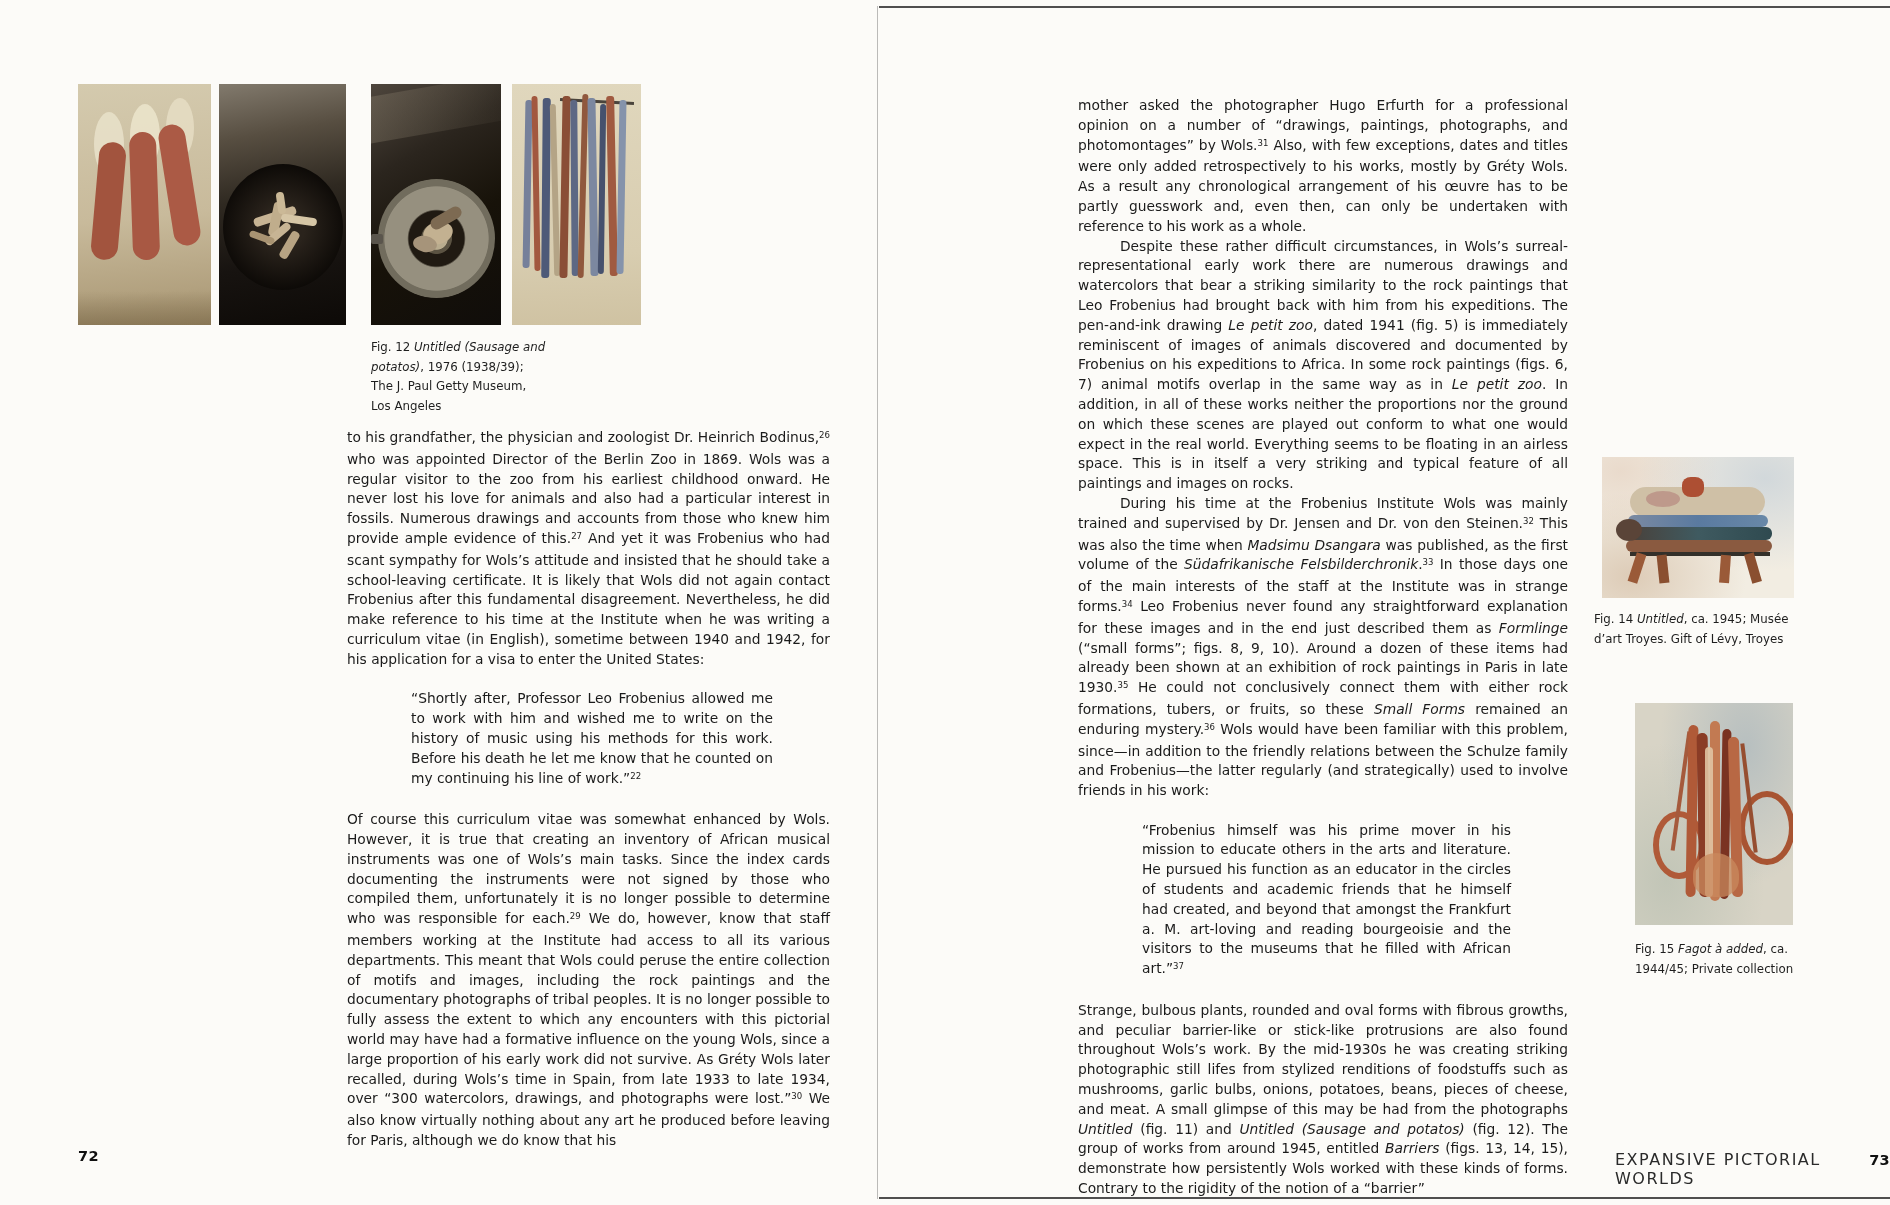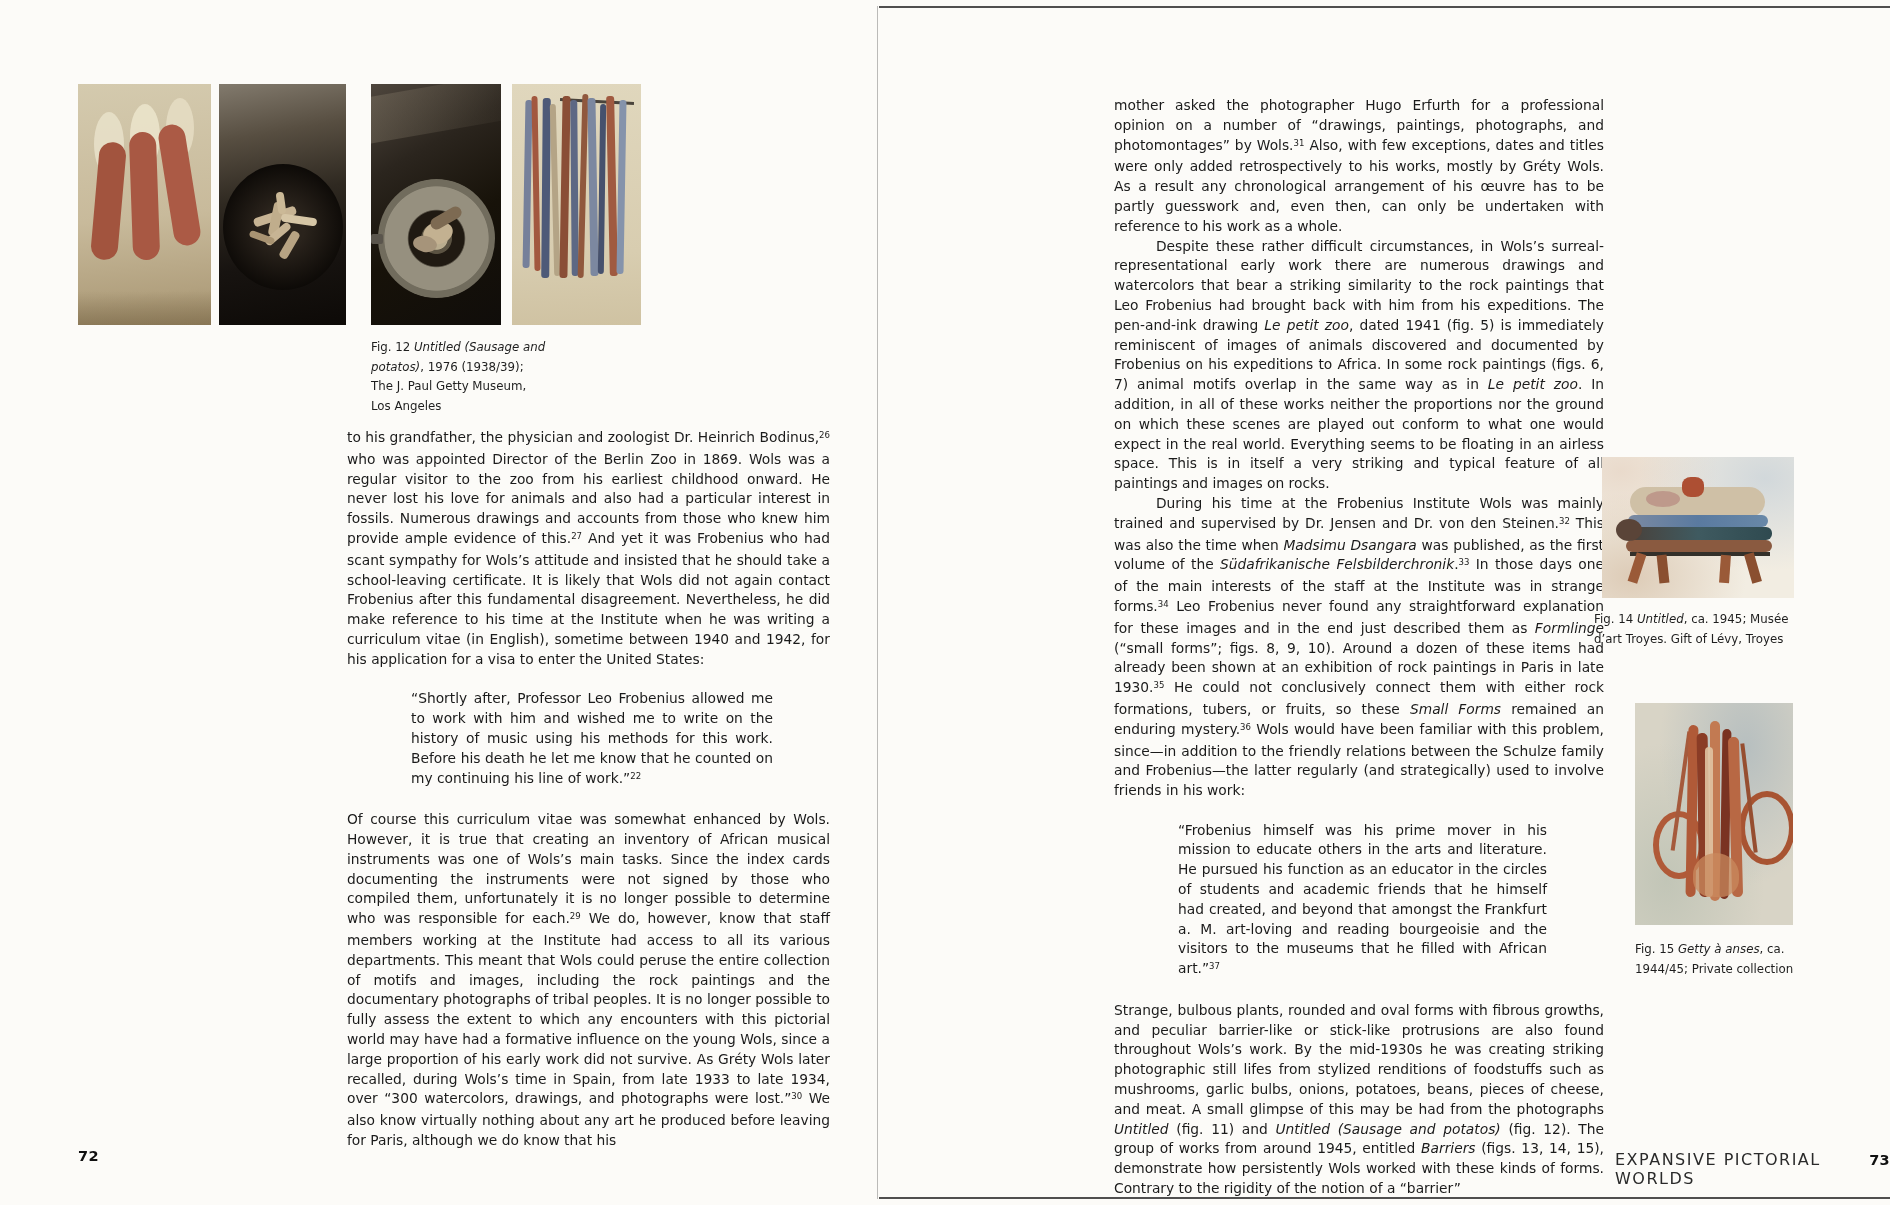--- a/index.html
+++ b/index.html
@@ -34,21 +34,21 @@
   .cap11{left:219px;top:338px;width:192px;}
   .cap12{left:371px;top:338px;width:178px;}
   .cap13{left:512px;top:338px;width:198px;}
   .cap14{left:1594px;top:610px;width:202px;}
   .cap15{left:1635px;top:940px;width:188px;}
   .sc{text-transform:uppercase;font-size:0.9em;letter-spacing:0.55px;}
 
   
   .textcol{position:absolute;text-align:justify;font-size:13.8px;line-height:19.8px;color:#1b1b1b;}
   .col-left{left:347px;top:428px;width:483px;}
-  .col-right{left:1078px;top:96px;width:490px;margin-left:36px;}
+  .col-right{left:1078px;top:96px;width:490px;}
   .textcol p{margin:0;}
   .textcol p.quote{margin:19.8px 57px 19.8px 64px;}
   .textcol p.indent{text-indent:42px;}
   .textcol sup{font-size:0.62em;vertical-align:baseline;position:relative;top:-0.45em;letter-spacing:0;}
 
   
   .pagenum{font-weight:bold;font-size:14.5px;color:#101010;letter-spacing:0.3px;}
   .pn-left{position:absolute;left:78px;top:1148px;}
   .footer-right{position:absolute;left:1615px;top:1150px;display:flex;align-items:baseline;}
   .footer-title{font-size:16px;letter-spacing:1.5px;color:#2a2a2a;}
@@ -153,20 +153,20 @@
     <div style="left:44px;top:28px;width:4px;height:120px;background:#a55a3c;transform:rotate(8deg);"></div>
     <div style="left:112px;top:40px;width:4px;height:110px;background:#964e30;transform:rotate(-7deg);"></div>
     <div style="left:52px;top:22px;width:10px;height:172px;border-radius:5px;background:#b05a38;transform:rotate(1deg);"></div>
     <div style="left:63px;top:30px;width:11px;height:164px;border-radius:5px;background:#8a3c26;transform:rotate(-1deg);"></div>
     <div style="left:75px;top:18px;width:10px;height:180px;border-radius:5px;background:#c27a52;"></div>
     <div style="left:86px;top:26px;width:9px;height:170px;border-radius:5px;background:#7a3322;transform:rotate(1deg);"></div>
     <div style="left:95px;top:34px;width:11px;height:160px;border-radius:5px;background:#b86844;transform:rotate(-1.5deg);"></div>
     <div style="left:70px;top:44px;width:8px;height:150px;border-radius:5px;background:#e0c3a2;opacity:.9;"></div>
     <div style="left:58px;top:150px;width:46px;height:44px;border-radius:50% 50% 40% 40%;background:#c98a5e;opacity:.75;"></div>
   </figure>
-  <div class="caption cap15">Fig. 15  <i>Getty à anses</i>, ca. 1944/45; Private collection</div>
+  <div class="caption cap15">Fig. 15  <i>Fagot à added</i>, ca. 1944/45; Private collection</div>
 
   <div class="footer-right">
     <span class="footer-title">EXPANSIVE PICTORIAL WORLDS</span>
     <span class="pagenum pn-right">73</span>
   </div>
 
 </div>
 
 </body></html>

